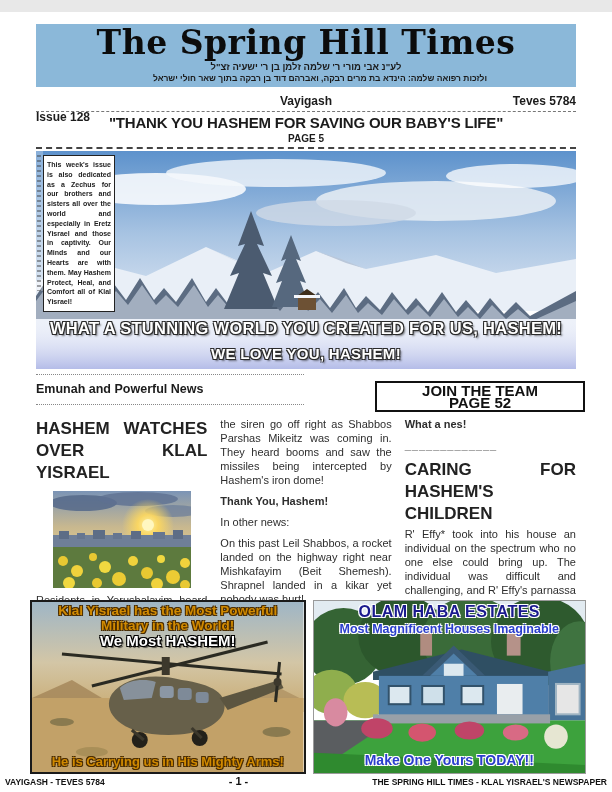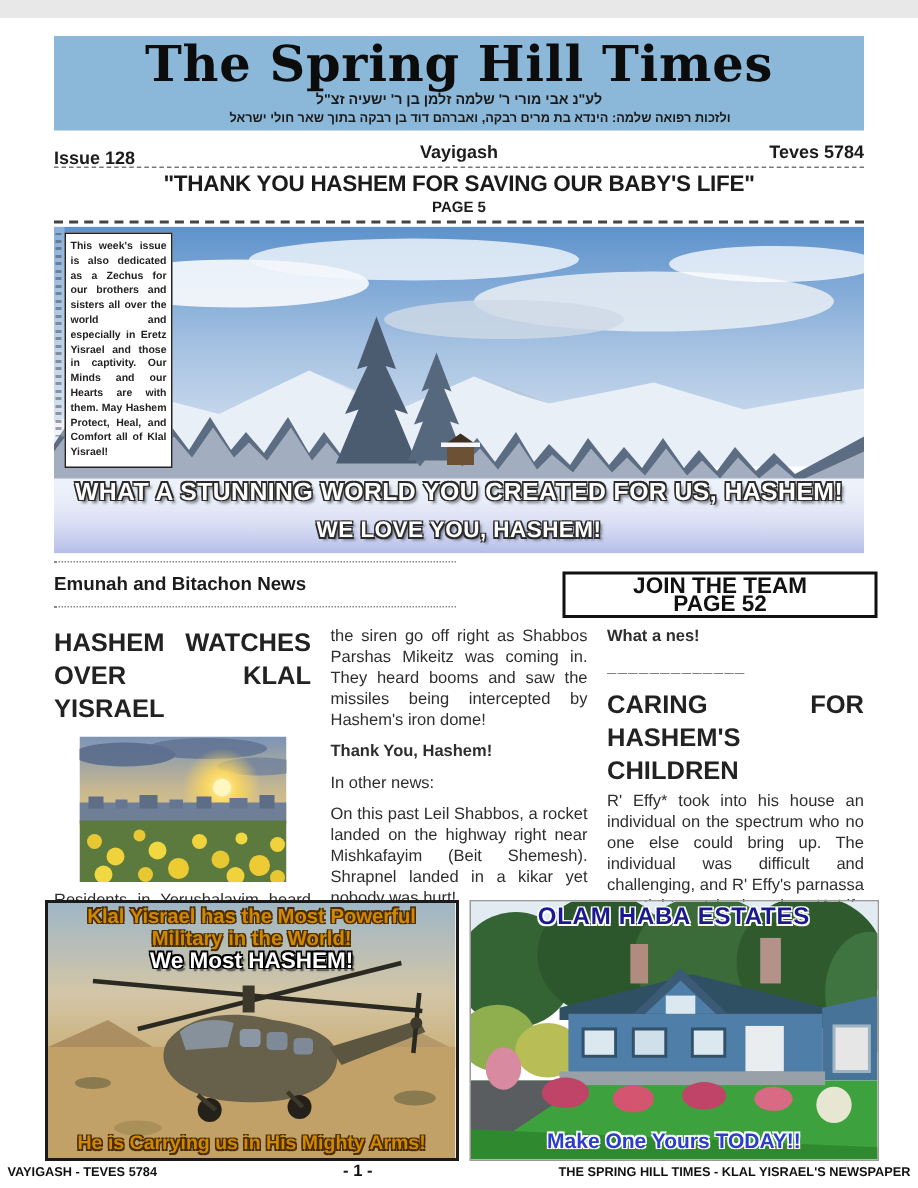--- a/index.html
+++ b/index.html
@@ -7,21 +7,21 @@
         font-family:"Liberation Sans",sans-serif;color:#2e2e2e;overflow:hidden;}
 
   
   .masthead{position:absolute;left:36px;top:12px;width:540px;height:63px;background:#8bb8d9;text-align:center;}
   .masthead-title{font-family:"DejaVu Serif",serif;font-weight:bold;font-size:33px;line-height:36px;margin-top:1px;color:#0c0c0c;letter-spacing:.5px;}
   .hebrew1{font-size:9.5px;font-weight:bold;color:#1a1a1a;line-height:12px;}
   .hebrew2{font-size:8.5px;font-weight:bold;color:#1a1a1a;line-height:11px;padding-left:28px;}
 
   
   .info-bar{position:absolute;left:36px;top:82px;width:540px;height:15px;font-size:12px;font-weight:bold;color:#1c1c1c;}
-  .info-left{position:absolute;left:0;top:4px;}
+  .info-left{position:absolute;left:0;top:16px;}
   .info-center{position:absolute;left:0;right:0;text-align:center;}
   .info-right{position:absolute;right:0;top:0;}
   .rule1{position:absolute;left:36px;top:99px;width:540px;border-top:1px dashed #777;}
 
   
   .headline{position:absolute;left:36px;top:102px;width:540px;text-align:center;}
   .headline-title{font-size:15px;font-weight:bold;color:#1b1b1b;letter-spacing:-.2px;line-height:18px;}
   .headline-page{font-size:10px;font-weight:bold;color:#1b1b1b;line-height:13px;}
   .rule2{position:absolute;left:36px;top:135px;width:540px;border-top:2px dashed #444;}
 
@@ -134,21 +134,21 @@
       <path d="M258,147 L271,138 L284,147 Z" fill="#3e2e1c"></path>
       <rect x="258" y="144" width="26" height="3" fill="#f4f6fb"></rect>
       <rect x="0" y="170" width="540" height="48" fill="url(#bott)"></rect>
     </svg>
     <div class="hero-watermark"></div>
     <div class="dedication">This week's issue is also dedicated as a Zechus for our brothers and sisters all over the world and especially in Eretz Yisrael and those in captivity. Our Minds and our Hearts are with them. May Hashem Protect, Heal, and Comfort all of Klal Yisrael!</div>
     <div class="hero-cap hero-cap1">WHAT A STUNNING WORLD YOU CREATED FOR US, HASHEM!</div>
     <div class="hero-cap hero-cap2">WE LOVE YOU, HASHEM!</div>
   </div>
 
-  <div class="section-name">Emunah and Bitachon News</div>
+  <div class="section-name">Emunah and Powerful News</div>
   <div class="join-box">
     <div>JOIN THE TEAM</div>
     <div>PAGE 52</div>
   </div>
 
   <div class="columns">
 
     <div class="col">
       <div class="col-heading">HASHEM WATCHES OVER KLAL YISRAEL</div>
       <svg class="col1-img" viewBox="0 0 138 97" preserveAspectRatio="none">
@@ -285,20 +285,21 @@
         <rect x="60" y="112" width="180" height="9" fill="#98a0a8"></rect>
         <ellipse cx="64" cy="126" rx="16" ry="10" fill="#c04468"></ellipse>
         <ellipse cx="110" cy="130" rx="14" ry="9" fill="#d4556f"></ellipse>
         <ellipse cx="158" cy="128" rx="15" ry="9" fill="#c04468"></ellipse>
         <ellipse cx="205" cy="130" rx="13" ry="8" fill="#d86a84"></ellipse>
         <ellipse cx="246" cy="134" rx="12" ry="12" fill="#e6e6d2"></ellipse>
         <ellipse cx="22" cy="110" rx="12" ry="14" fill="#d88aa0"></ellipse>
         <path d="M0,150 L276,162 L276,170 L0,170 Z" fill="#2f8a2f"></path>
       </svg>
       <div class="ad-text navy-white est1">OLAM HABA ESTATES</div>
+      <div class="ad-text blue-white est2">Most Magnificent Houses Imaginable</div>
       <div class="ad-text blue-white est3">Make One Yours TODAY!!</div>
     </div>
   </div>
 
   <div class="footer">
     <span>VAYIGASH - TEVES 5784</span>
     <span class="footer-center">- 1 -</span>
     <span>THE SPRING HILL TIMES - KLAL YISRAEL'S NEWSPAPER</span>
   </div>
 

